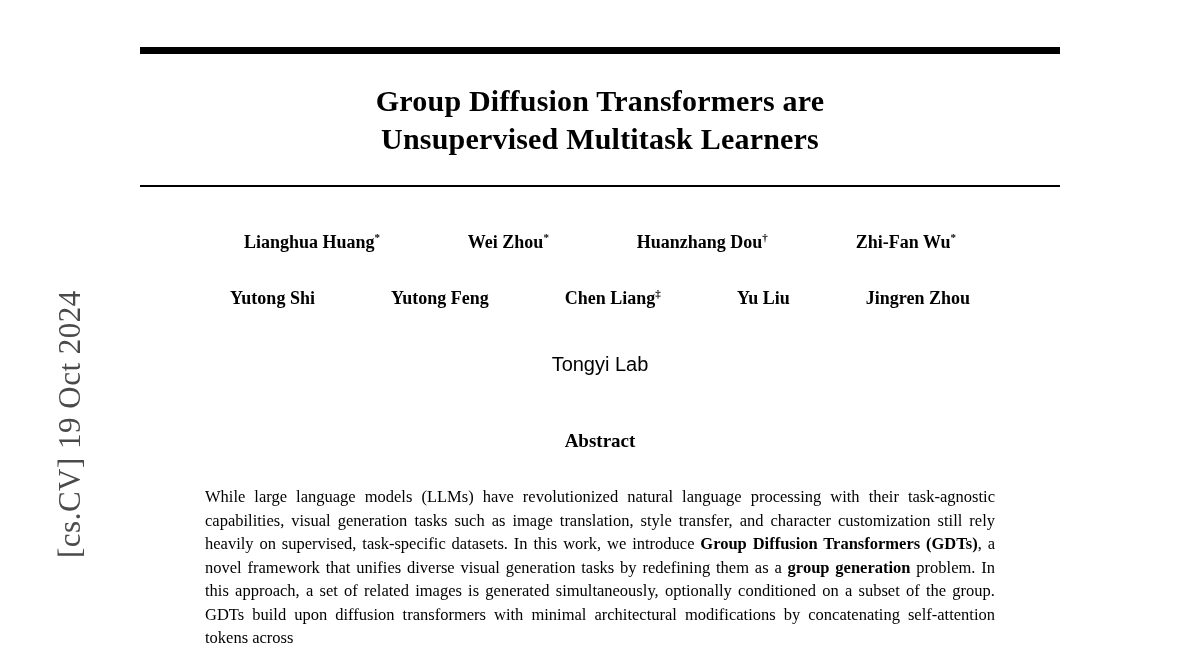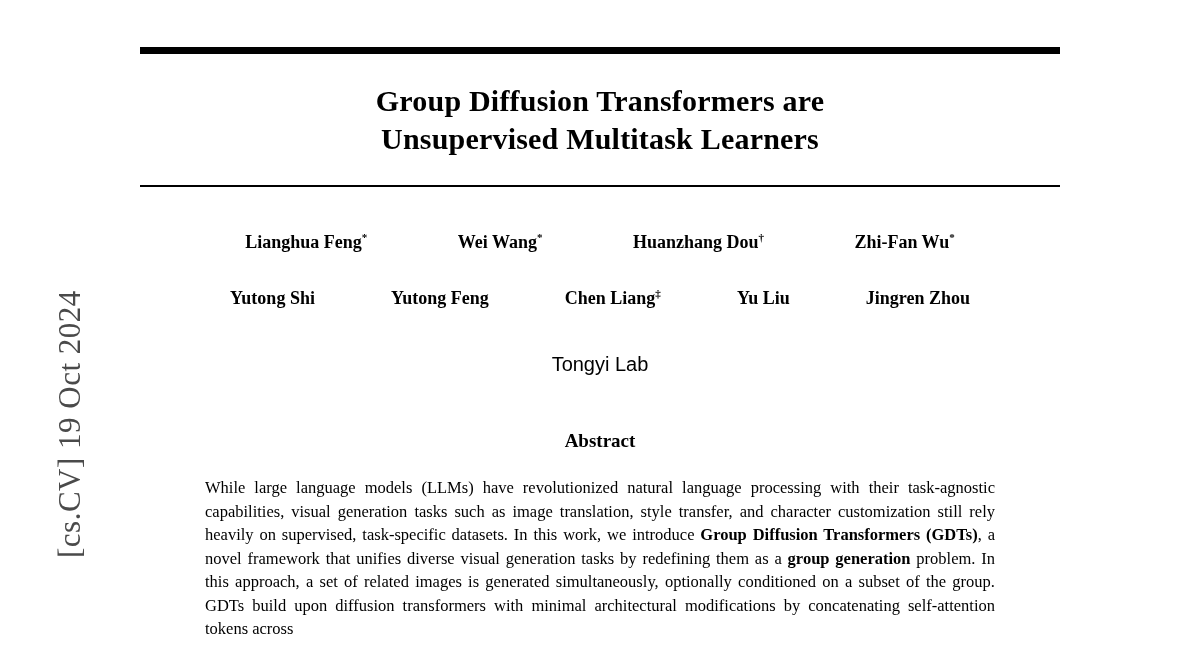--- a/index.html
+++ b/index.html
@@ -106,21 +106,21 @@
 
   .abstract-heading {
     text-align: center;
     font-family: "Liberation Serif", serif;
     font-weight: bold;
     font-size: 19px;
     margin-top: 54px;
   }
 
   .abstract-body {
-    margin-top: 24px;
+    margin-top: 33px;
     width: 790px;
     margin-left: auto;
     margin-right: auto;
     font-family: "Liberation Serif", serif;
     font-size: 16.5px;
     line-height: 23.5px;
     text-align: justify;
     text-justify: inter-word;
     hyphens: none;
   }
@@ -139,22 +139,22 @@
 
   <div class="title">
     <span>Group Diffusion Transformers are</span>
     <span class="line2">Unsupervised Multitask Learners</span>
   </div>
 
   <div class="rule-bottom"></div>
 
   <div class="authors">
     <div class="author-row row1">
-      <div class="author"><span>Lianghua Feng</span><sup>*</sup></div>
-      <div class="author"><span>Wei Wang</span><sup>*</sup></div>
+      <div class="author"><span>Lianghua Huang</span><sup>*</sup></div>
+      <div class="author"><span>Wei Zhou</span><sup>*</sup></div>
       <div class="author"><span>Huanzhang Dou</span><sup>†</sup></div>
       <div class="author"><span>Zhi-Fan Wu</span><sup>*</sup></div>
     </div>
     <div class="author-row row2">
       <div class="author"><span>Yutong Shi</span><sup></sup></div>
       <div class="author"><span>Yutong Feng</span><sup></sup></div>
       <div class="author"><span>Chen Liang</span><sup>‡</sup></div>
       <div class="author"><span>Yu Liu</span><sup></sup></div>
       <div class="author"><span>Jingren Zhou</span><sup></sup></div>
     </div>

